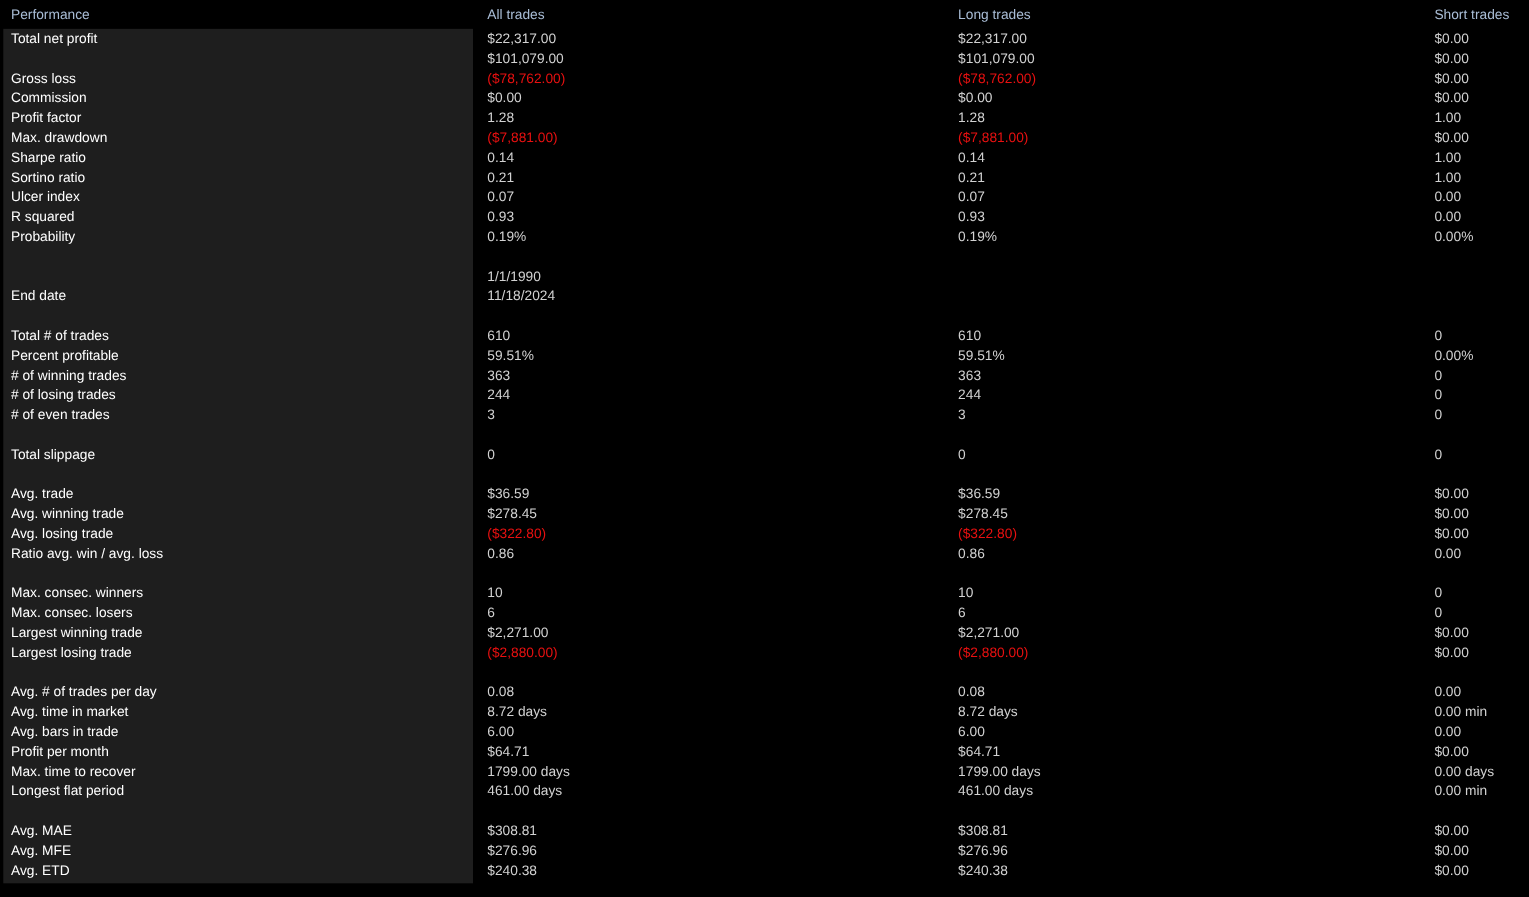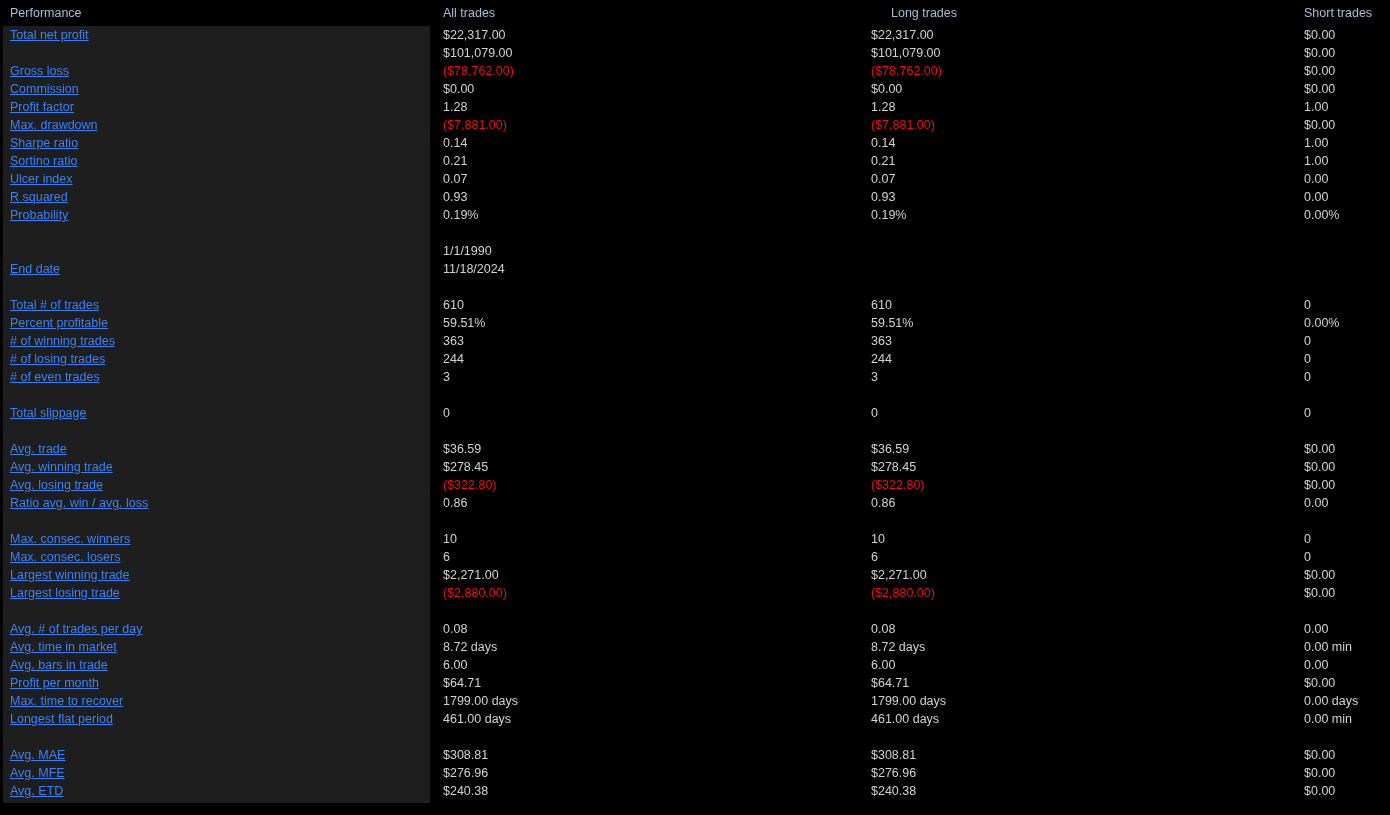--- a/index.html
+++ b/index.html
@@ -48,21 +48,21 @@
   .hdr {
     position: absolute;
     top: 6px;
     font-size: 12.5px;
     line-height: 14px;
     color: #a9bdd6;
     white-space: nowrap;
   }
   .hdr-perf   { left: 10px; }
   .hdr-all    { left: 443px; }
-  .hdr-long   { left: 891px; }
+  .hdr-long   { left: 871px; }
   .hdr-short  { left: 1304px; }
 
   
   .rows {
     position: absolute;
     left: 0;
     top: 26px;
     width: 1390px;
     z-index: 2;
   }
@@ -75,21 +75,21 @@
   .row.spacer { height: 18px; }
 
   .cell {
     position: absolute;
     top: 0;
     font-size: 12.5px;
     line-height: 18px;
     white-space: nowrap;
     overflow: hidden;
   }
-  .c-label { left: 10px;   width: 415px; color: #3b82f6; text-decoration: underline; }
+  .c-label { left: 10px;   width: 415px; color: #ffffff; }
   .c-all   { left: 443px;  width: 400px; color: #d2d2d2; }
   .c-long  { left: 871px;  width: 400px; color: #d2d2d2; }
   .c-short { left: 1304px; width: 86px;  color: #d2d2d2; }
 
   .neg { color: #e81010; }
 </style>
 </head>
 <body>
 
 <div id="report">

